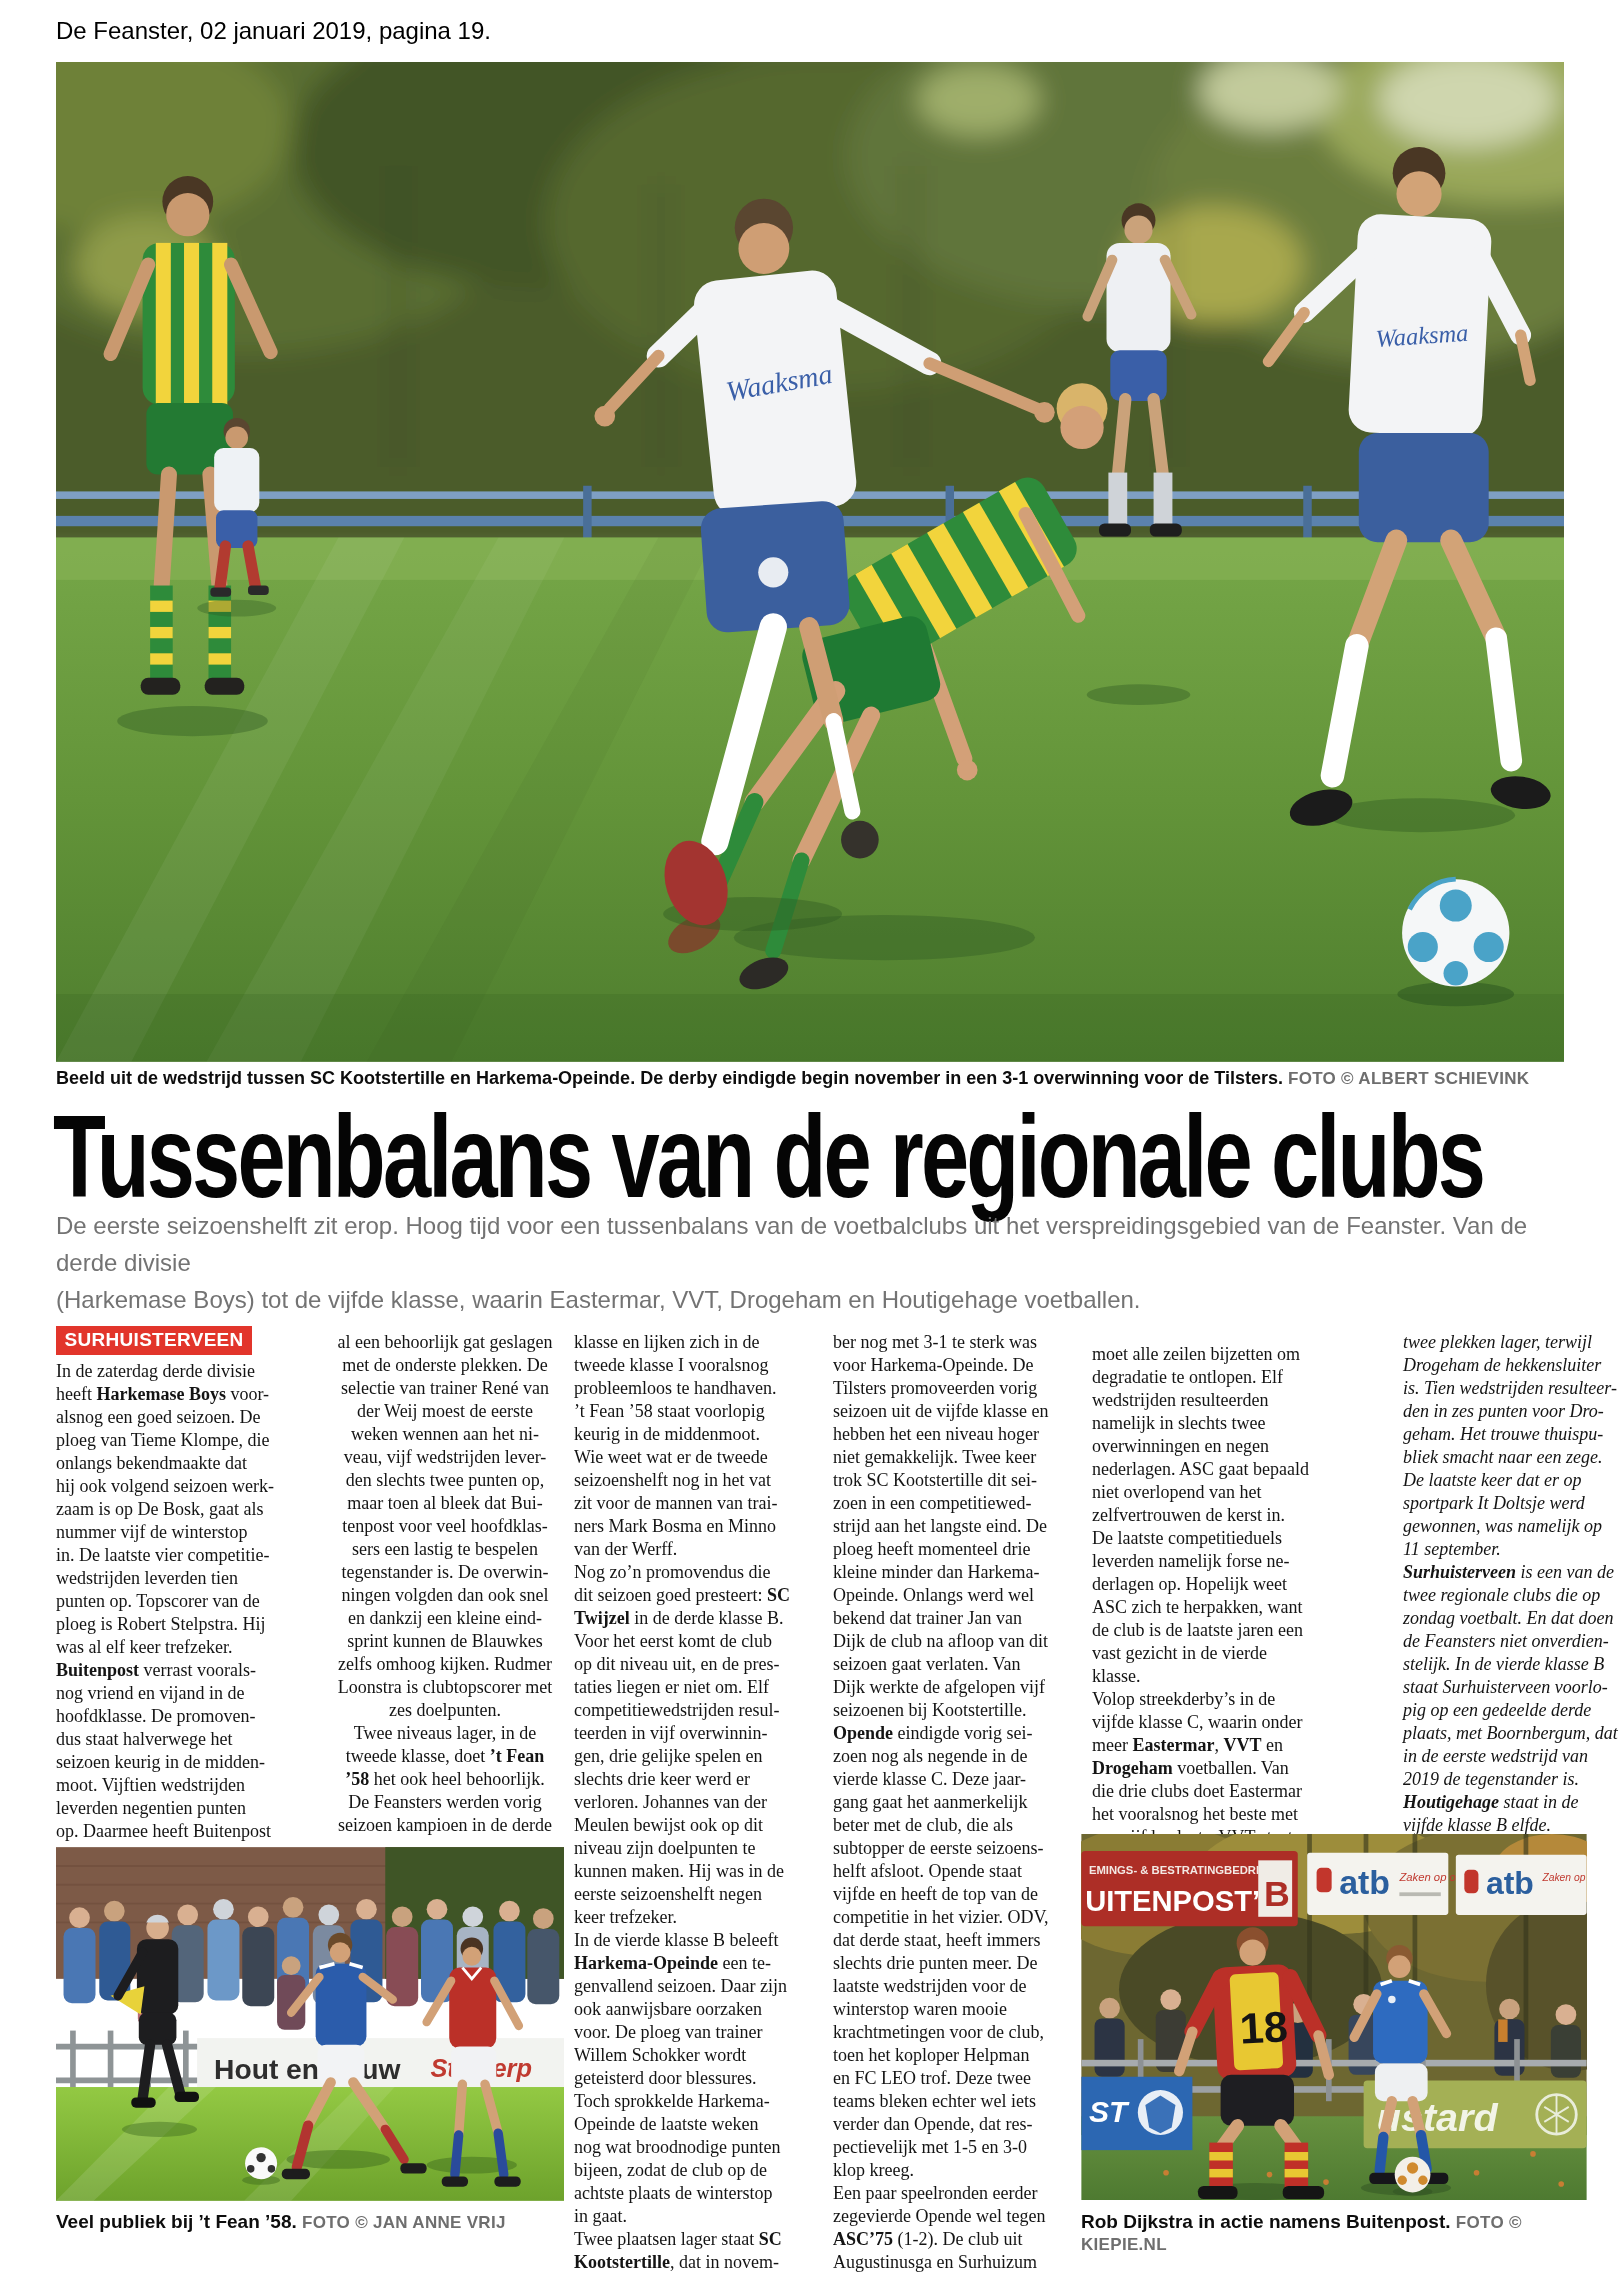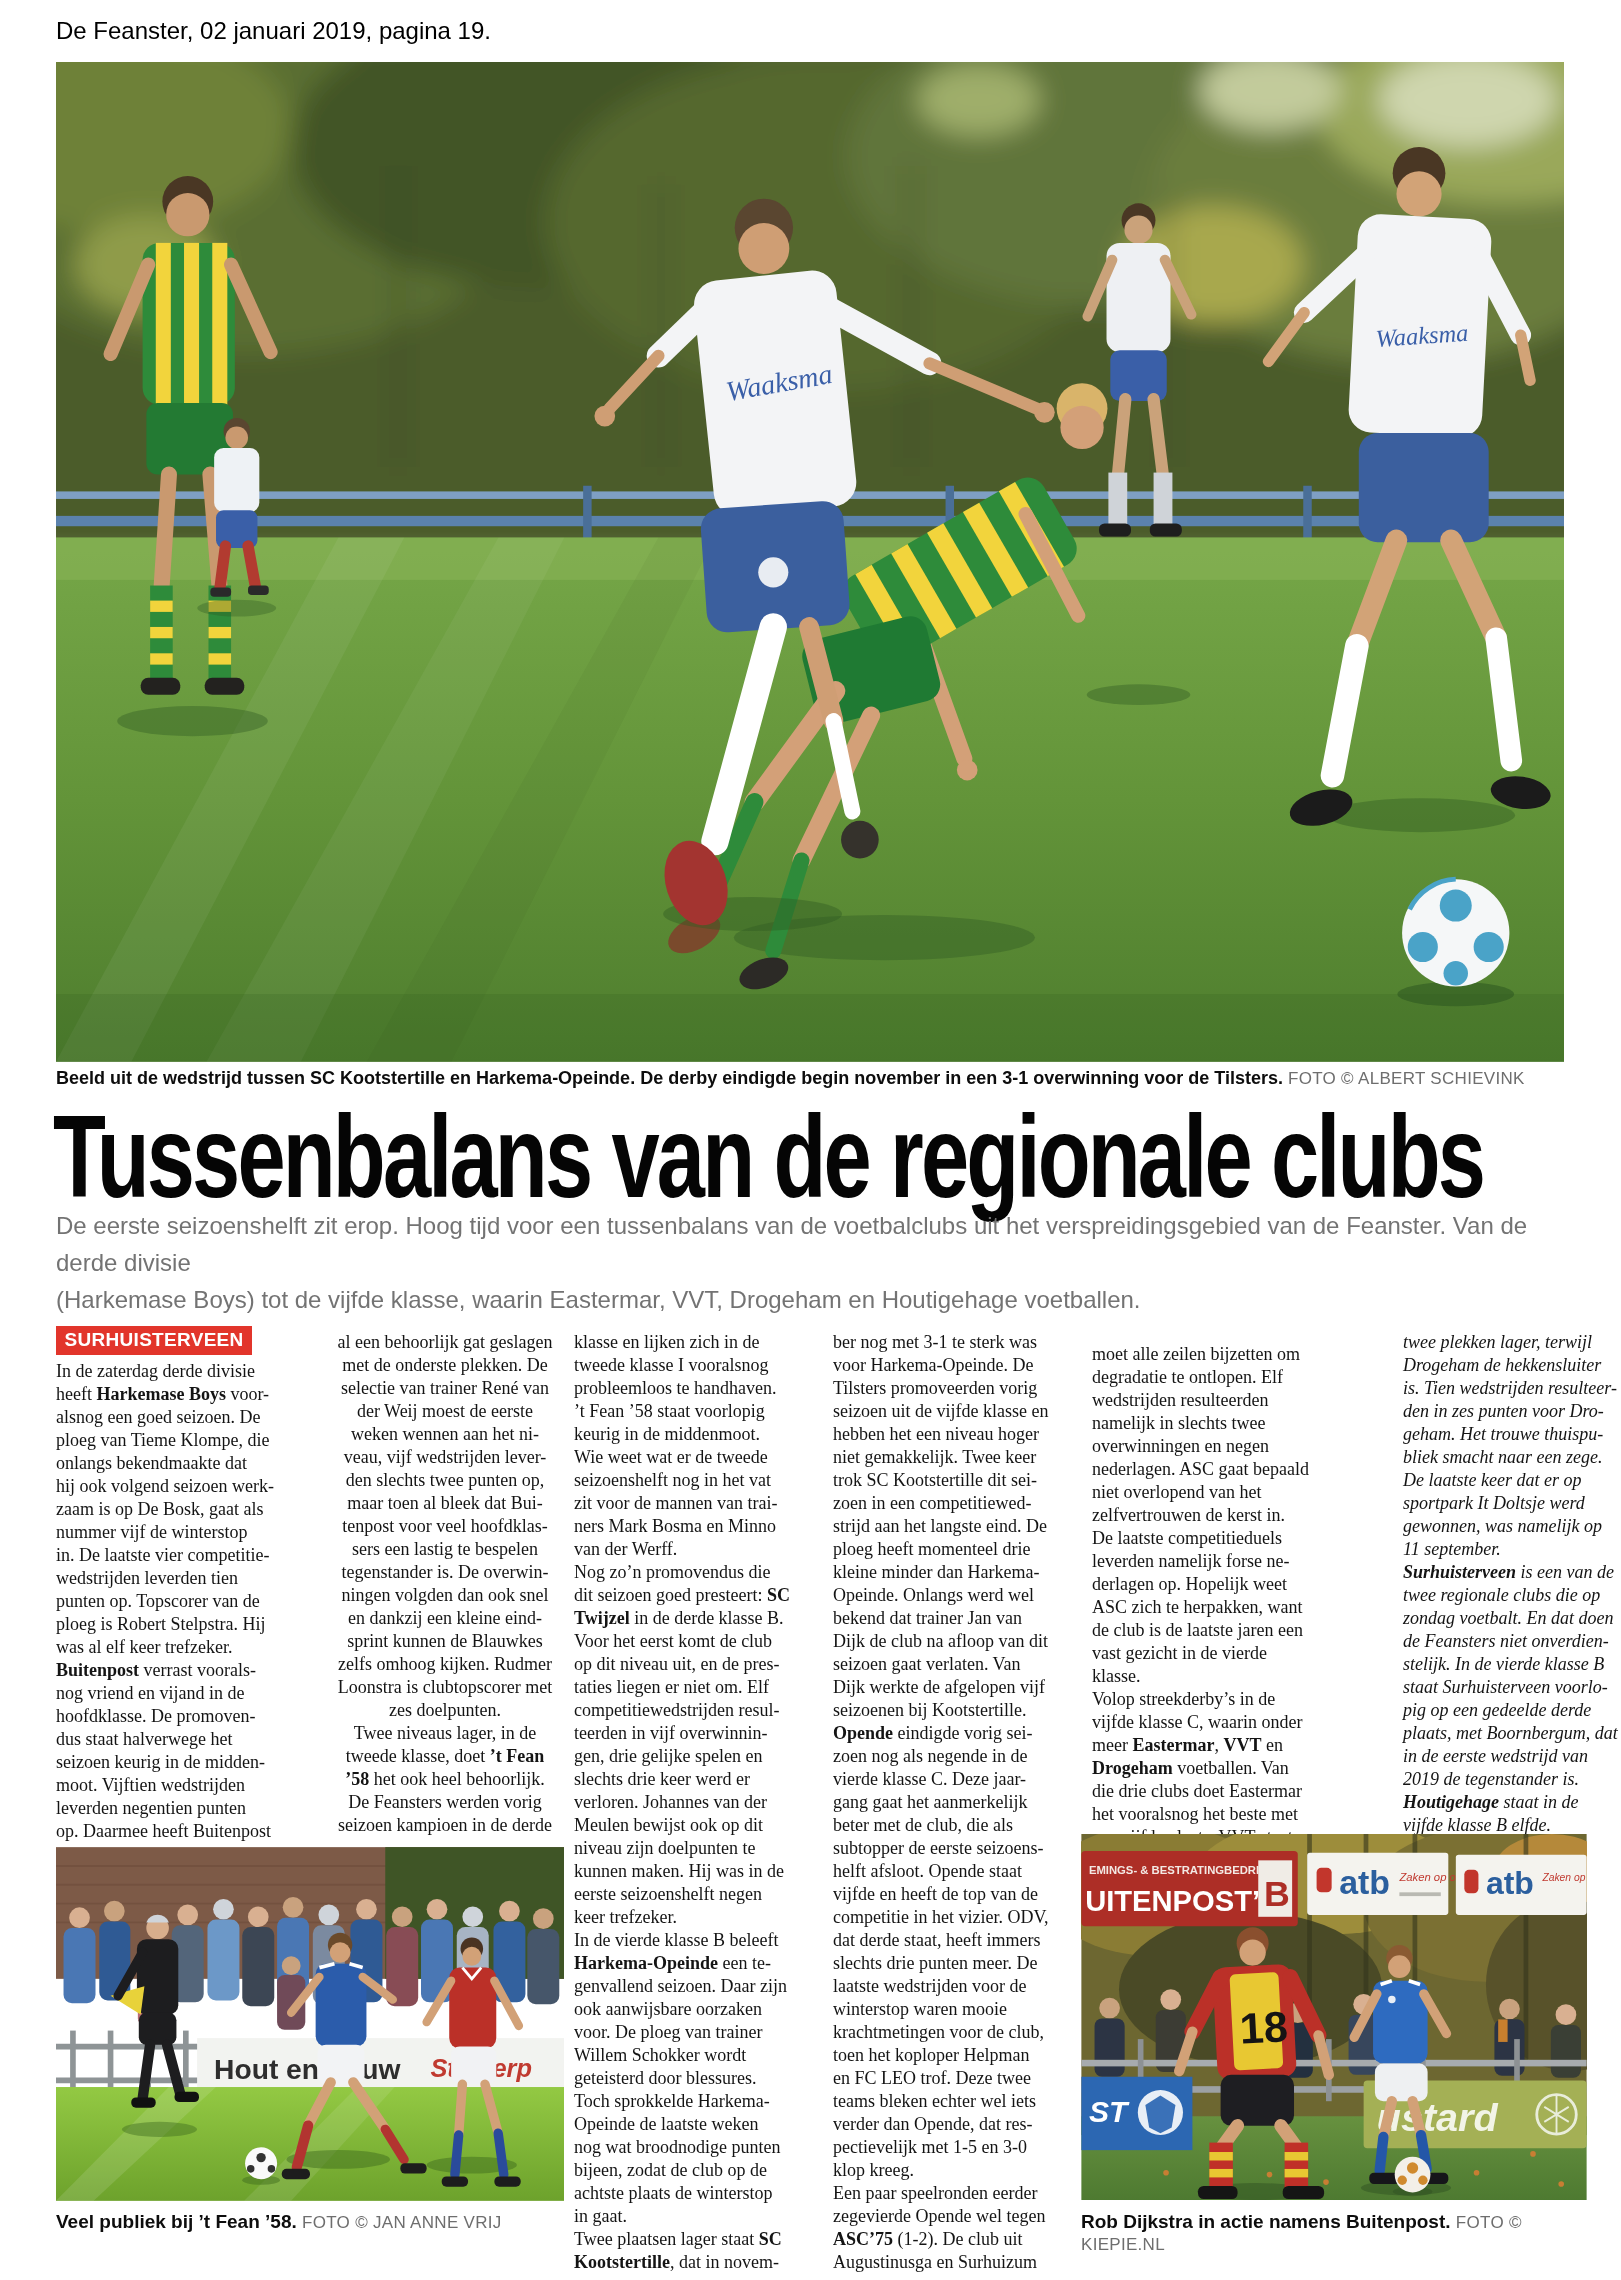--- a/index.html
+++ b/index.html
@@ -6,21 +6,21 @@
   .page{position:relative;width:1621px;height:2281px;background:#fff;overflow:hidden;
         font-family:"Liberation Sans",sans-serif;color:#111;}
   .masthead{position:absolute;left:56px;top:17px;font-size:24px;color:#000;}
   .photo{position:absolute;overflow:hidden;}
   .photo svg{display:block;width:100%;height:100%;}
   .photo-main{left:56px;top:62px;width:1508px;height:1000px;}
   .photo-bl{left:56px;top:1847px;width:508px;height:354px;}
   .photo-br{left:1081px;top:1834px;width:506px;height:366px;}
   .caption{position:absolute;font-size:18px;color:#0d0d0d;}
   .cap-b{font-weight:700;}
-  .credit{color:#6e6e6e;font-weight:400;font-size:17px;letter-spacing:0.3px;}
+  .credit{color:#6e6e6e;font-weight:700;font-size:17px;letter-spacing:0.3px;}
   .caption-main{left:56px;top:1068px;width:1508px;}
   .caption-bl{left:56px;top:2211px;width:527px;font-size:19px;}
   .caption-br{left:1081px;top:2211px;width:527px;font-size:19px;}
   .headline{position:absolute;left:53px;top:1098px;font-size:117px;line-height:1.0;
             font-weight:700;letter-spacing:-3.8px;white-space:nowrap;color:#050505;
             transform:scaleX(0.74);transform-origin:0 50%;}
   .lede{position:absolute;left:56px;top:1207px;width:1518px;font-size:24px;
         line-height:37px;color:#737373;white-space:pre-line;}
   .tag{position:absolute;left:56px;top:1326px;background:#e2352b;color:#fff;
        font-weight:700;font-size:19px;padding:2.8px 8.5px 3.8px;letter-spacing:0.3px;}

